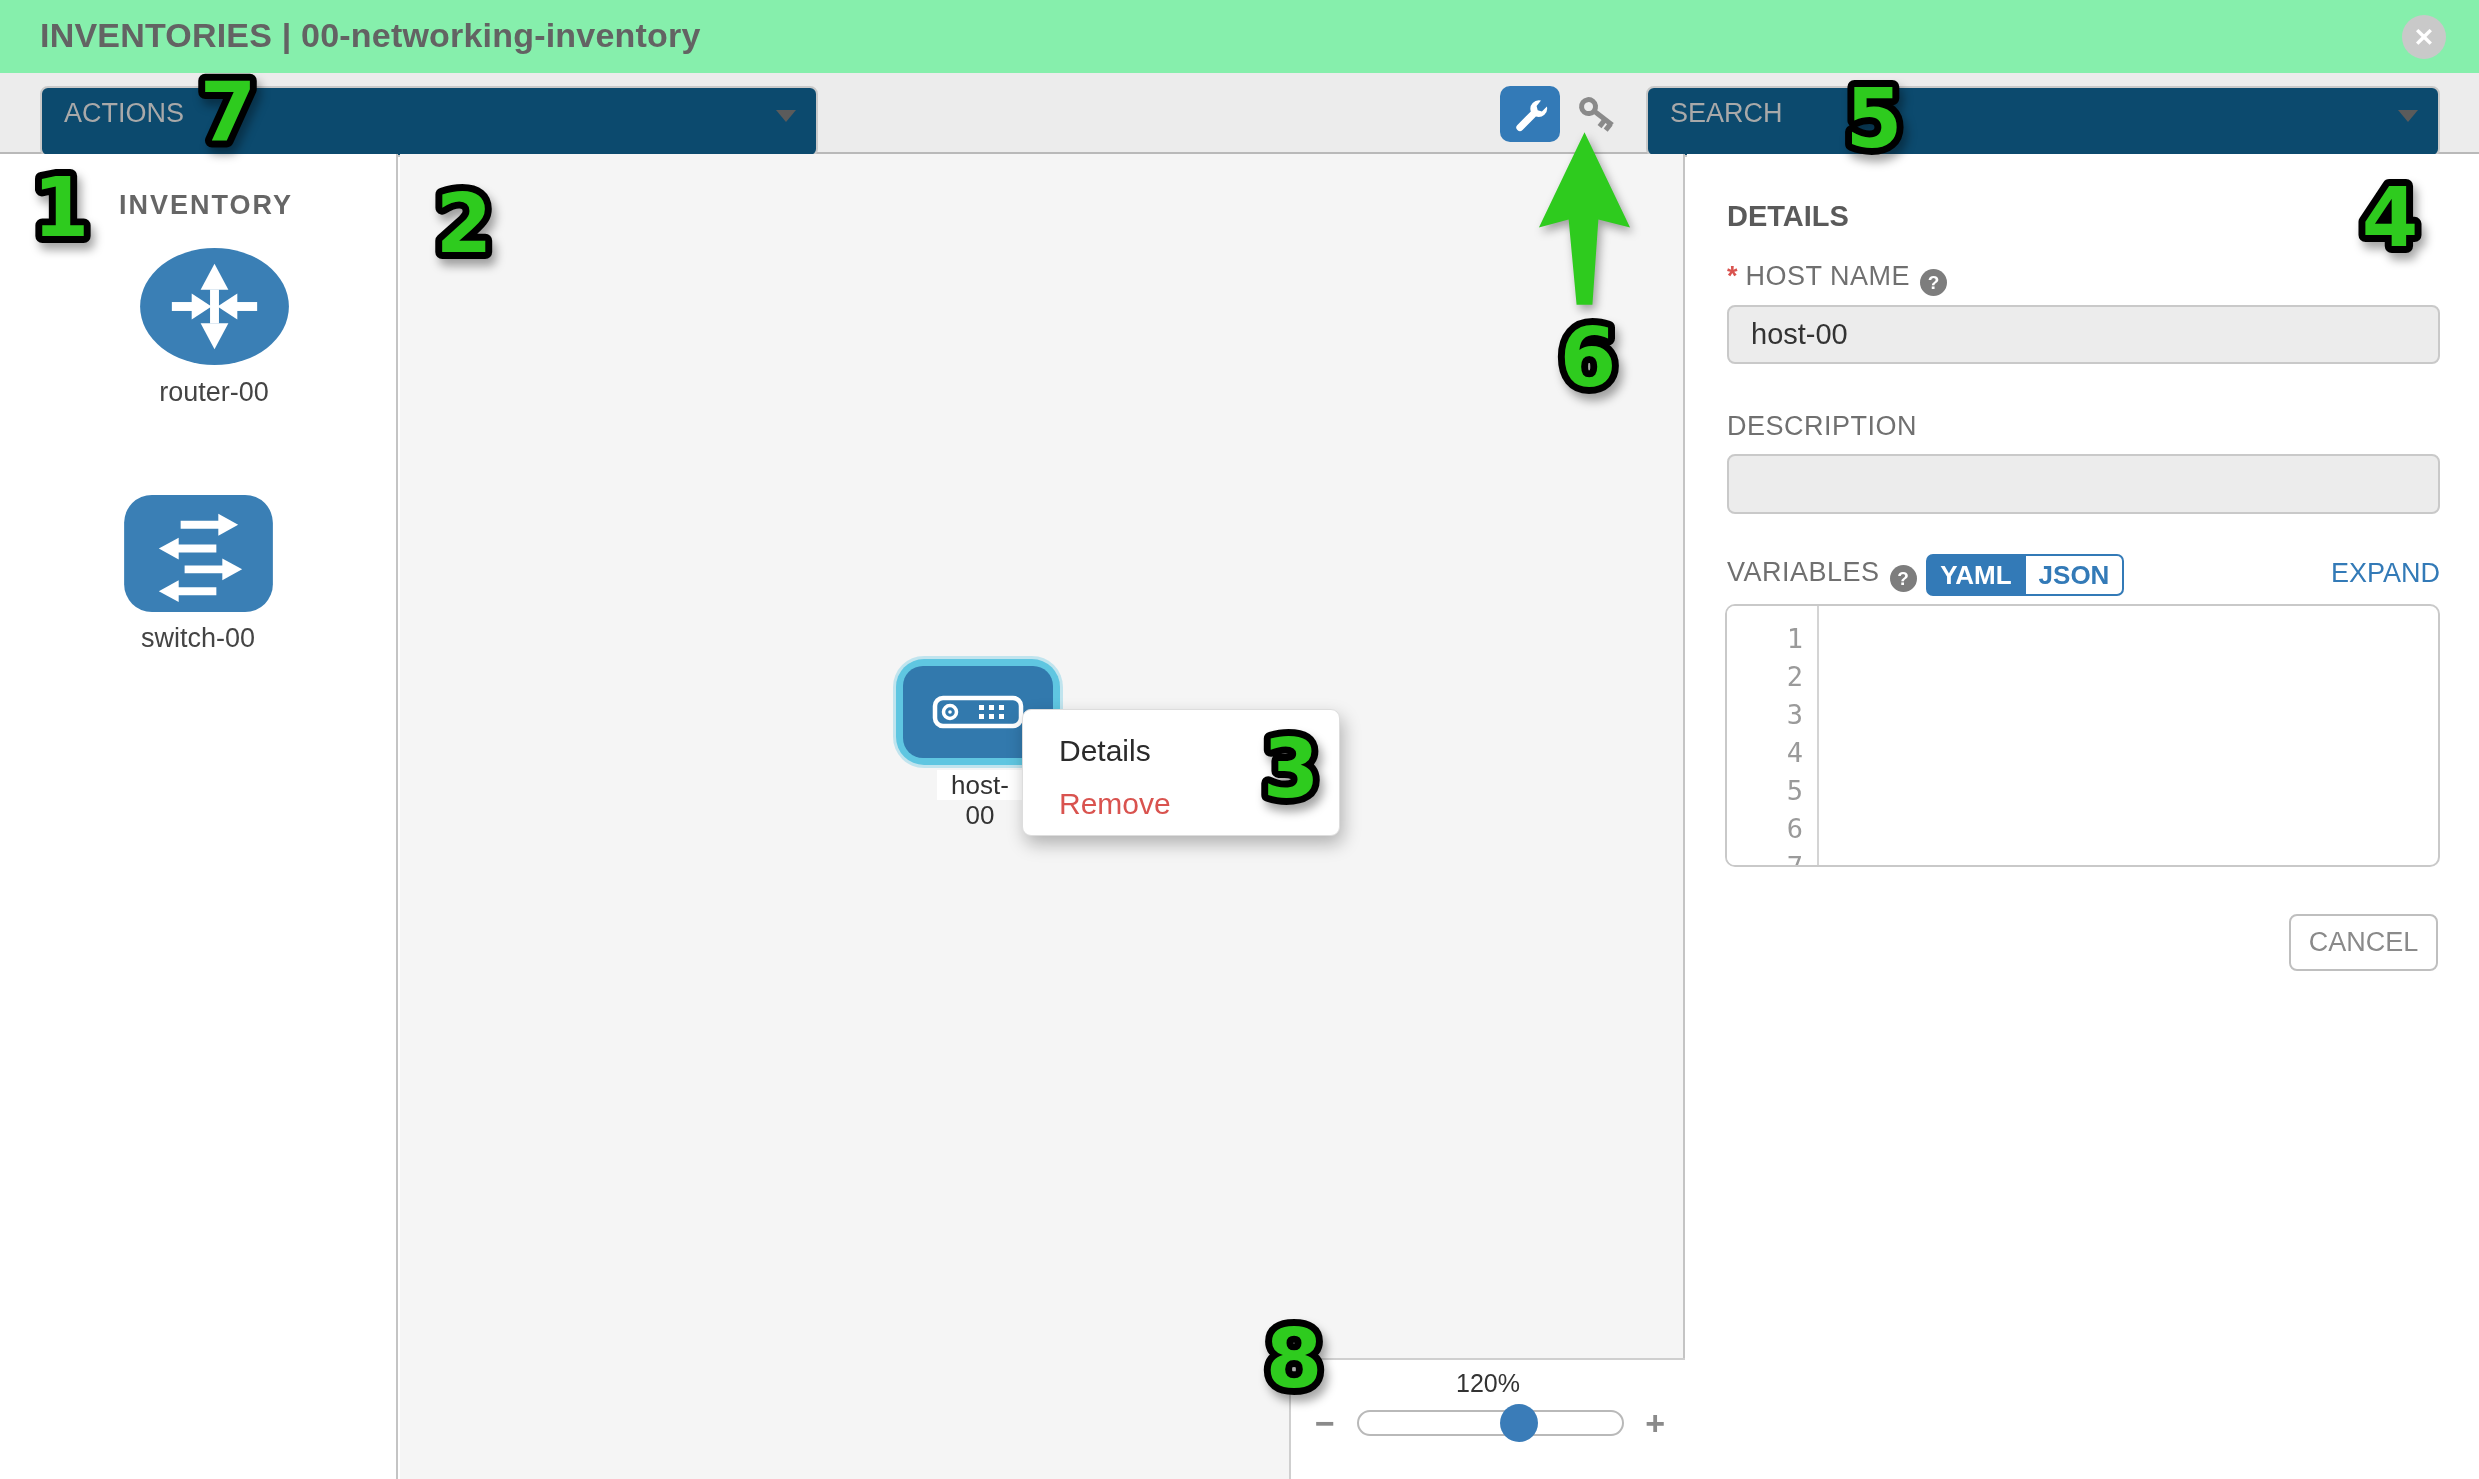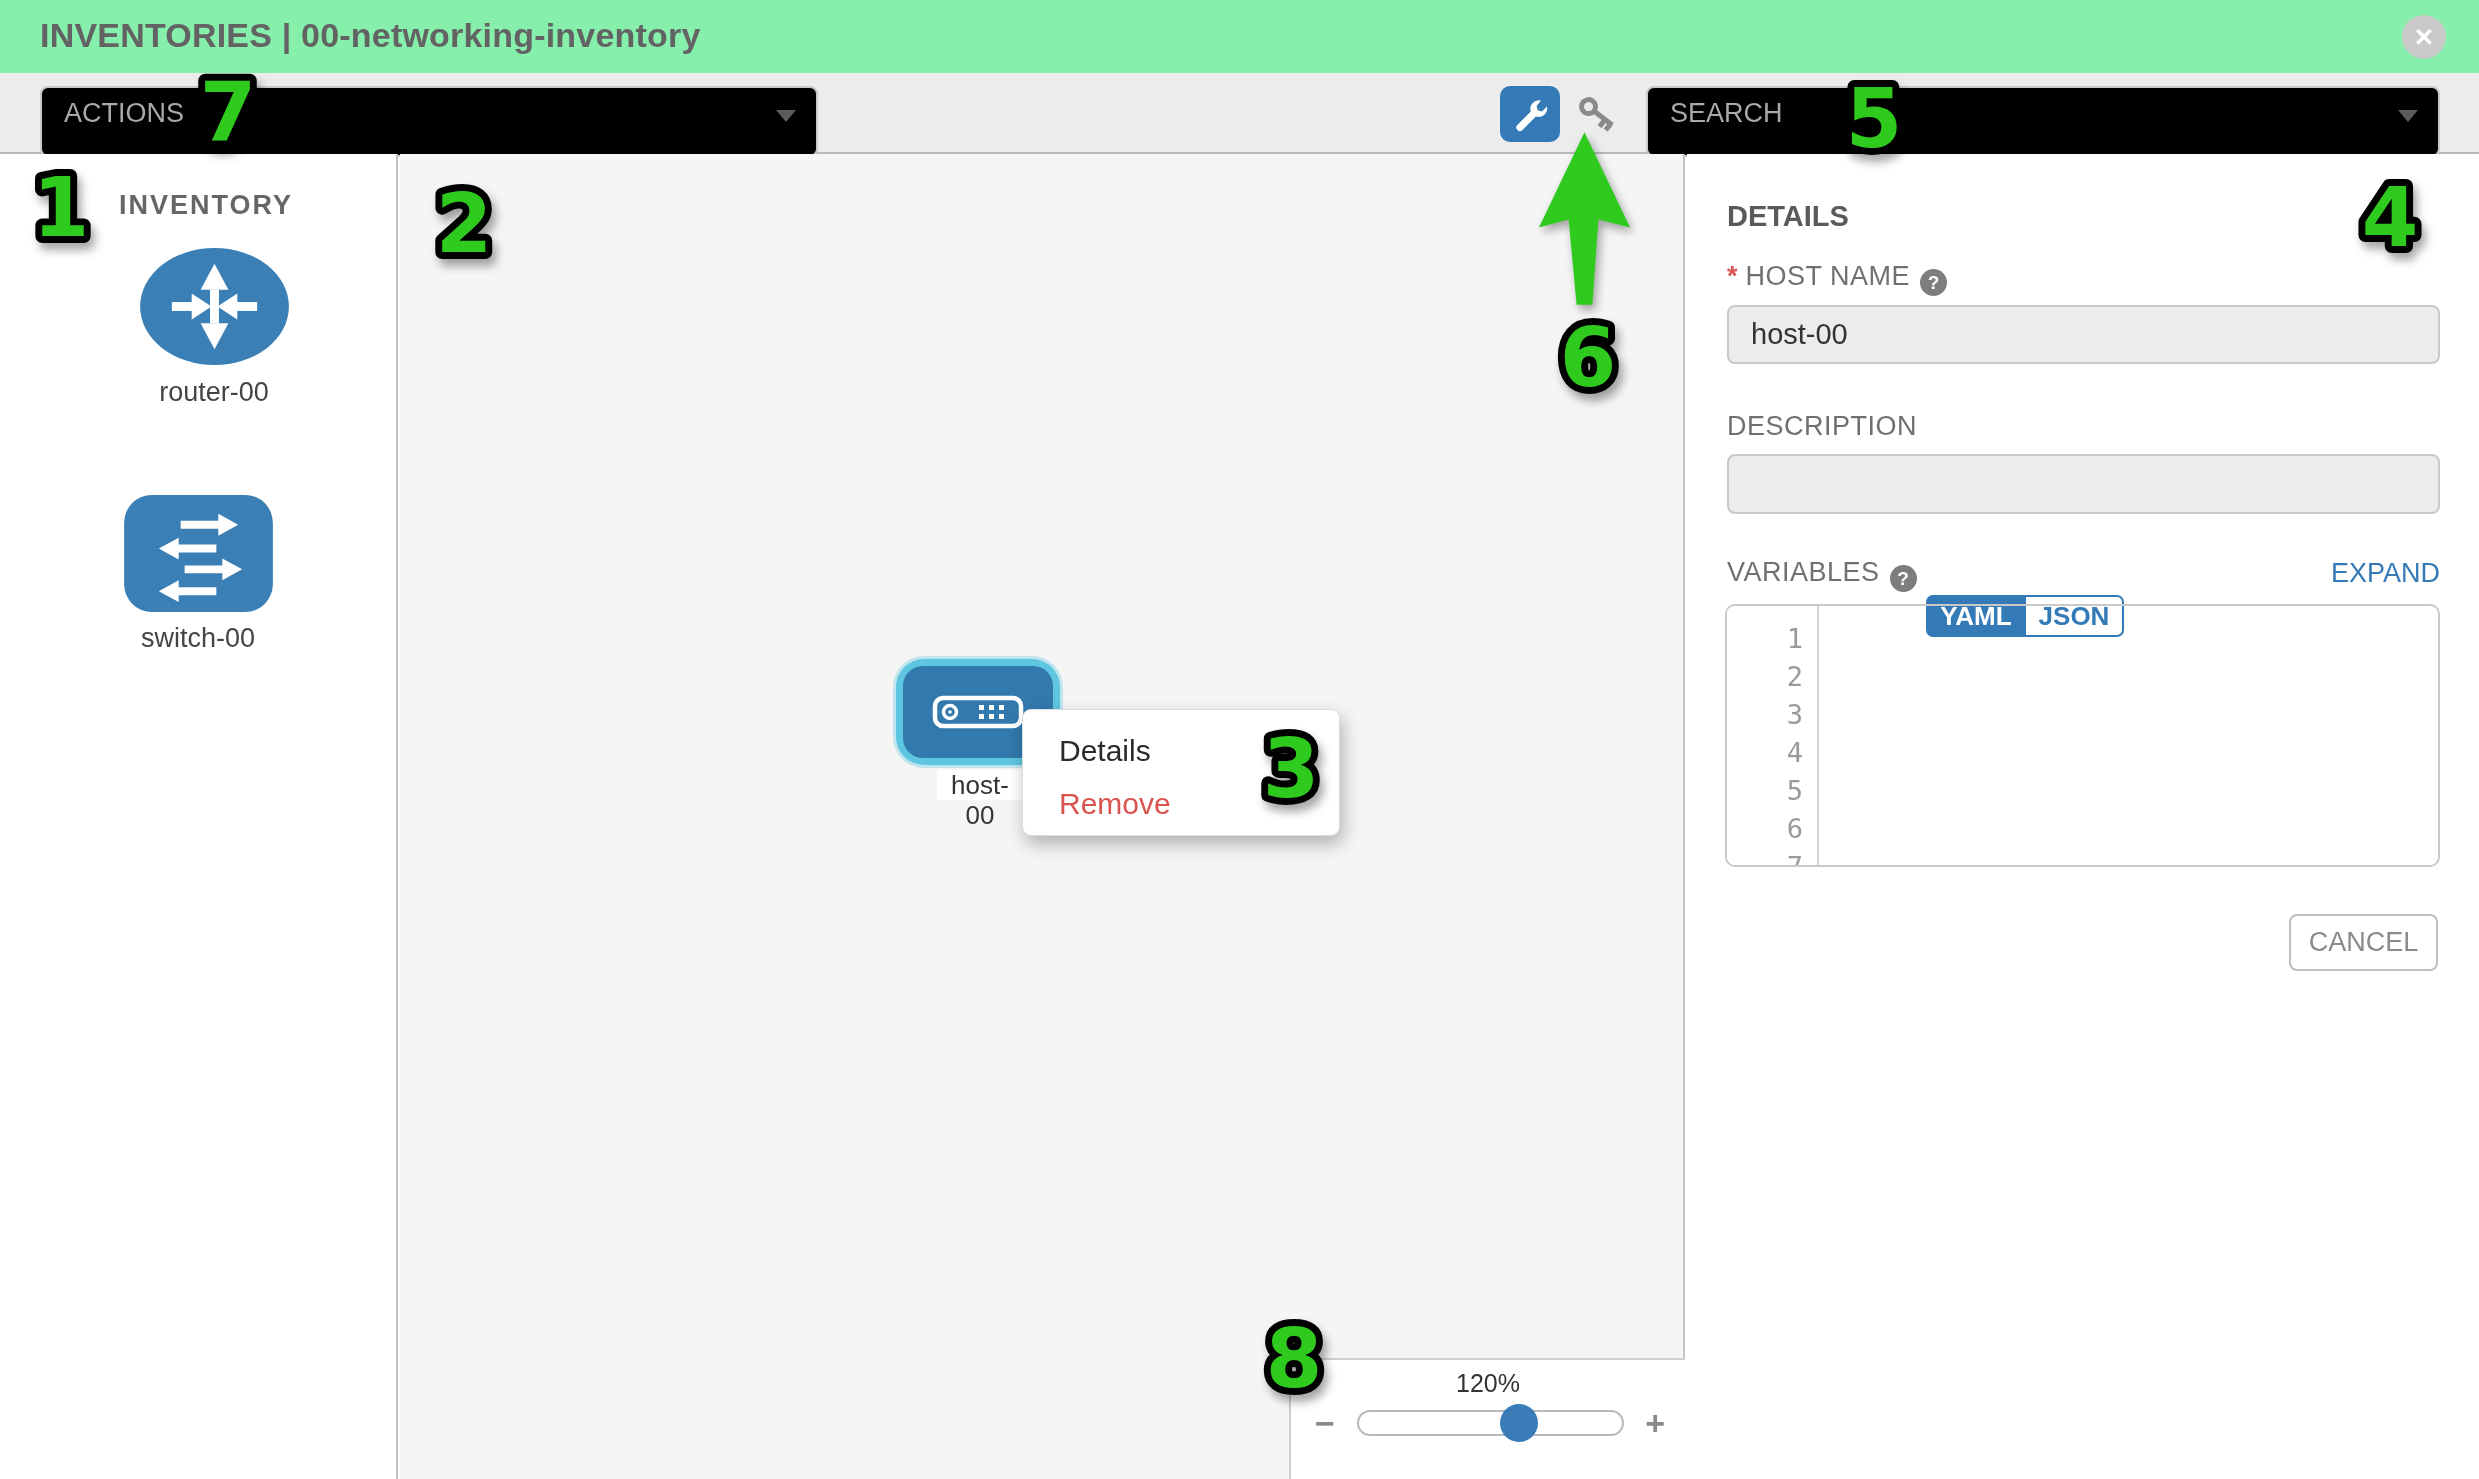--- a/index.html
+++ b/index.html
@@ -6,21 +6,21 @@
   html,body { width:2480px; height:1480px; background:#fff; font-family:"Liberation Sans", sans-serif; }
   #app { position:relative; width:2480px; height:1480px; overflow:hidden; background:#fff; }
 
   
   .header { position:absolute; left:0; top:0; width:2480px; height:73px; background:#86efac; }
   .page-title { position:absolute; left:40px; top:16px; font-size:34px; font-weight:bold; color:#636363; letter-spacing:0.2px; }
   .close-btn { position:absolute; left:2402px; top:15px; width:44px; height:44px; border-radius:50%; background:#c9c9c9; color:#fff; font-size:25px; font-weight:bold; text-align:center; line-height:44px; cursor:pointer; }
 
   
   .toolbar { position:absolute; left:0; top:73px; width:2480px; height:81px; background:#ececec; border-bottom:2px solid #b9b9b9; }
-  .select-box { position:absolute; top:13px; height:71px; background:#000000; border:2px solid #c9c9c9; border-radius:8px; }
+  .select-box { position:absolute; top:13px; height:71px; background:#0c4a6e; border:2px solid #c9c9c9; border-radius:8px; }
   .select-box .ph { position:absolute; left:22px; top:0; line-height:51px; font-size:27px; color:#a9a9a9; }
   .caret { position:absolute; right:20px; top:22px; width:0; height:0; border-left:10px solid transparent; border-right:10px solid transparent; border-top:12px solid #5b5b5b; }
   .actions-select { left:40px; width:778px; }
   .search-select { left:1646px; width:794px; }
   .wrench-btn { position:absolute; left:1500px; top:13px; width:60px; height:56px; background:#337ab7; border-radius:10px; display:flex; align-items:center; justify-content:center; cursor:pointer; }
   .key-btn { position:absolute; left:1574px; top:17px; width:48px; height:48px; display:flex; align-items:center; justify-content:center; cursor:pointer; }
 
   
   .sidebar { position:absolute; left:0; top:154px; width:398px; height:1325px; background:#fff; border-right:2px solid #c4c4c4; }
   .sidebar-heading { position:absolute; left:0; top:36px; width:100%; text-align:center; font-size:27px; font-weight:bold; color:#666; letter-spacing:2px;padding-left:16px; }
@@ -55,21 +55,21 @@
   .panel-heading { position:absolute; left:40px; top:46px; font-size:29px; font-weight:bold; color:#5a5a5a; }
   .field-label { font-size:27px; color:#707070; letter-spacing:0.5px; }
   .req { color:#d9534f; font-size:27px; font-weight:bold; margin-right:8px; }
   .help-icon { display:inline-block; width:27px; height:27px; border-radius:50%; background:#7d7d7d; color:#fff; font-size:19px; font-weight:bold; text-align:center; line-height:27px; margin-left:10px; vertical-align:-4px; }
   .hostname-row { position:absolute; left:40px; top:107px; }
   .text-input { position:absolute; left:40px; width:713px; background:#ececec; border:2px solid #c9c9c9; border-radius:8px; font-size:29px; color:#333; padding-left:22px; }
   .hostname-input { top:151px; height:59px; line-height:55px; }
   .desc-label { position:absolute; left:40px; top:257px; }
   .desc-input { top:300px; height:60px; line-height:56px; }
   .vars-row { position:absolute; left:40px; top:403px; height:44px; }
-  .toggle { position:absolute; left:239px; top:400px; display:flex;margin-top:41px; }
+  .toggle { position:absolute; left:239px; top:400px; display:flex; }
   .toggle .seg { height:42px; line-height:38px; font-size:26px; font-weight:bold; text-align:center; cursor:pointer; }
   .seg-yaml { width:100px; background:#337ab7; color:#fff; border:2px solid #337ab7; border-radius:7px 0 0 7px; }
   .seg-json { width:98px; background:#fff; color:#337ab7; border:2px solid #337ab7; border-left:none; border-radius:0 7px 7px 0; }
   .expand-link { position:absolute; right:40px; top:404px; font-size:27px; color:#337ab7; cursor:pointer; }
 
   .code-editor { position:absolute; left:38px; top:450px; width:715px; height:263px; border:2px solid #c9c9c9; border-radius:10px; overflow:hidden; display:flex; font-family:"DejaVu Sans Mono", monospace; }
   .gutter { width:92px; background:#fff; border-right:2px solid #d4d4d4; padding-top:14px; }
   .gutter .ln { font-size:27px; color:#9a9a9a; line-height:38px; text-align:right; padding-right:14px; }
   .code-area { flex:1; background:#ececec; padding:14px 0 0 16px; }
   .code-area .cl { font-size:27px; color:#222; line-height:38px; white-space:pre; }

